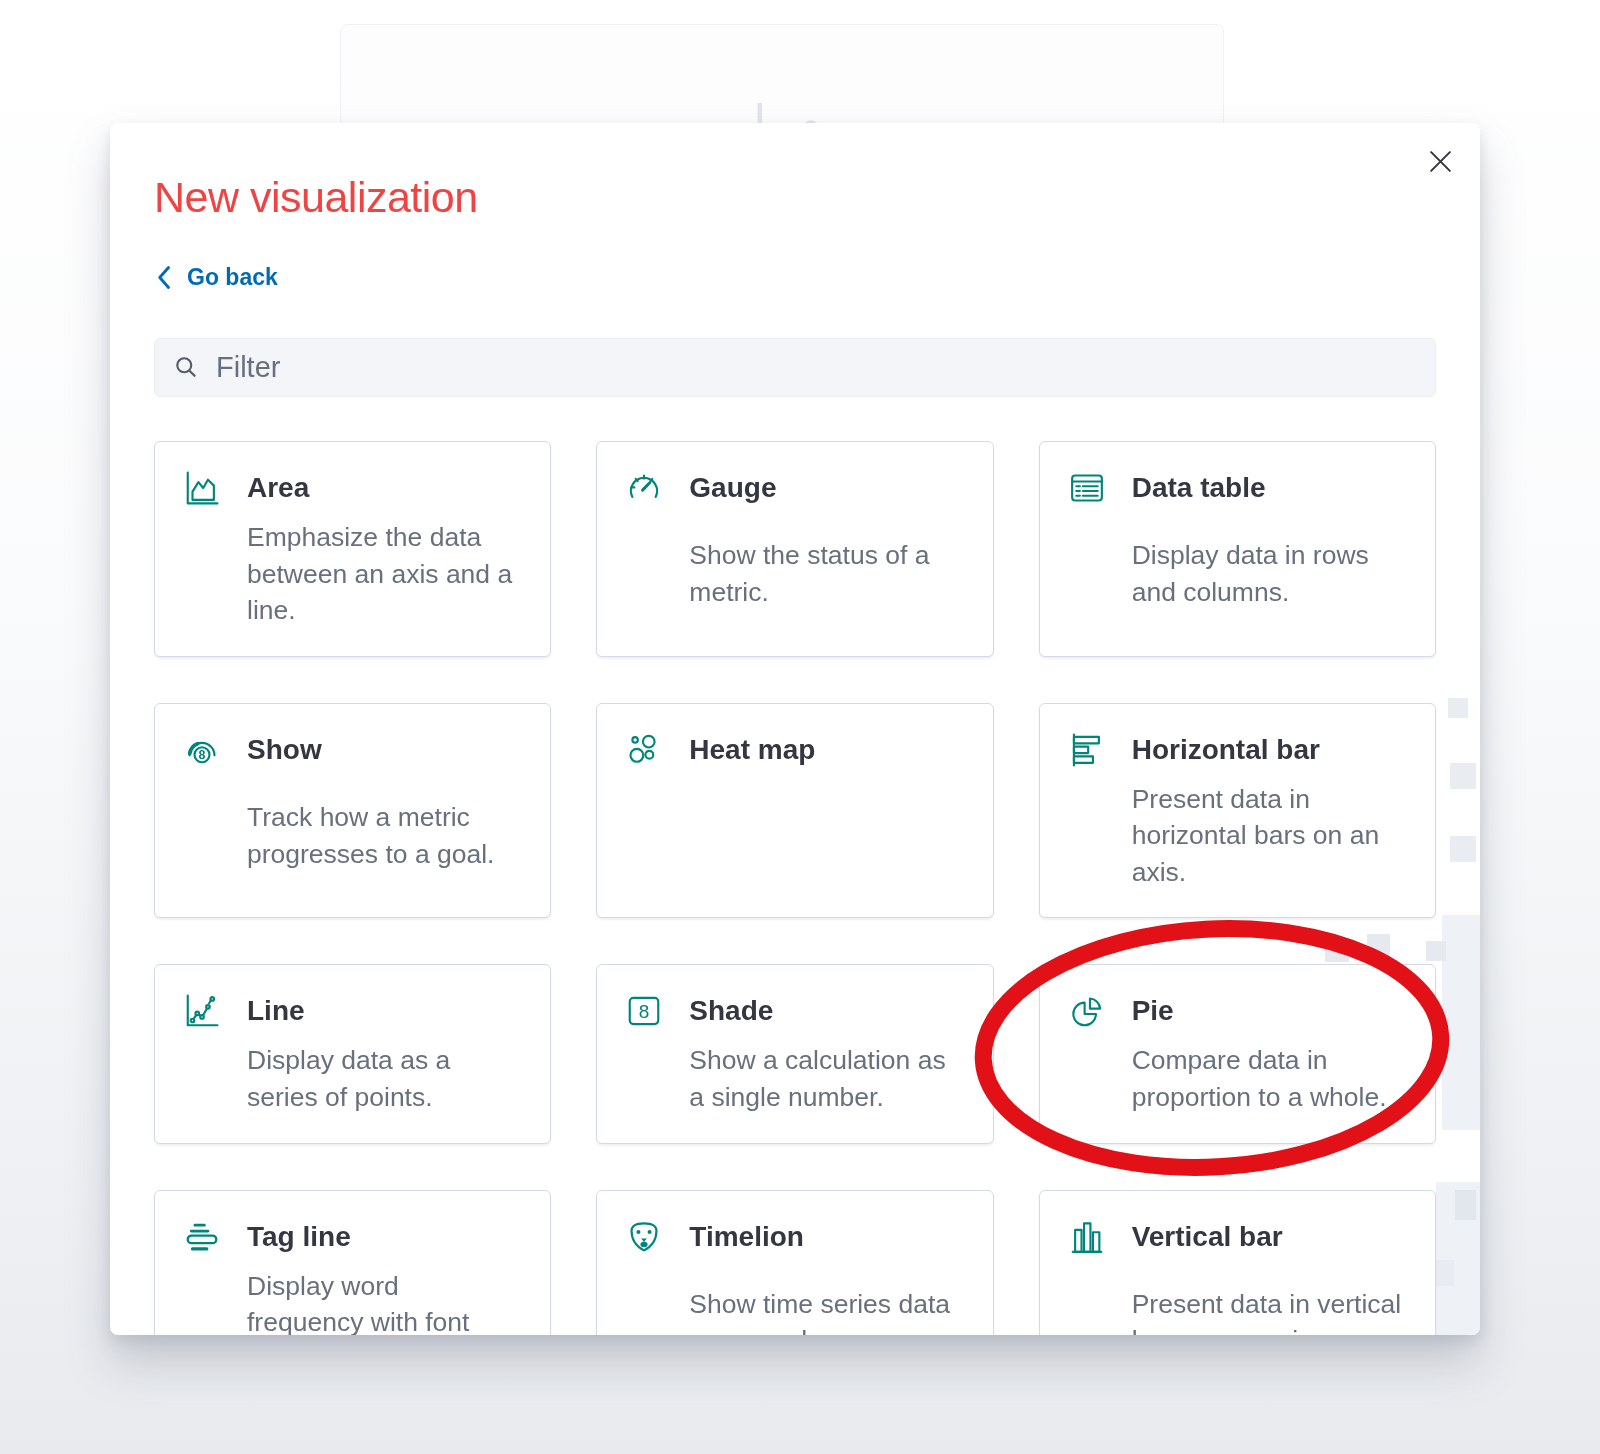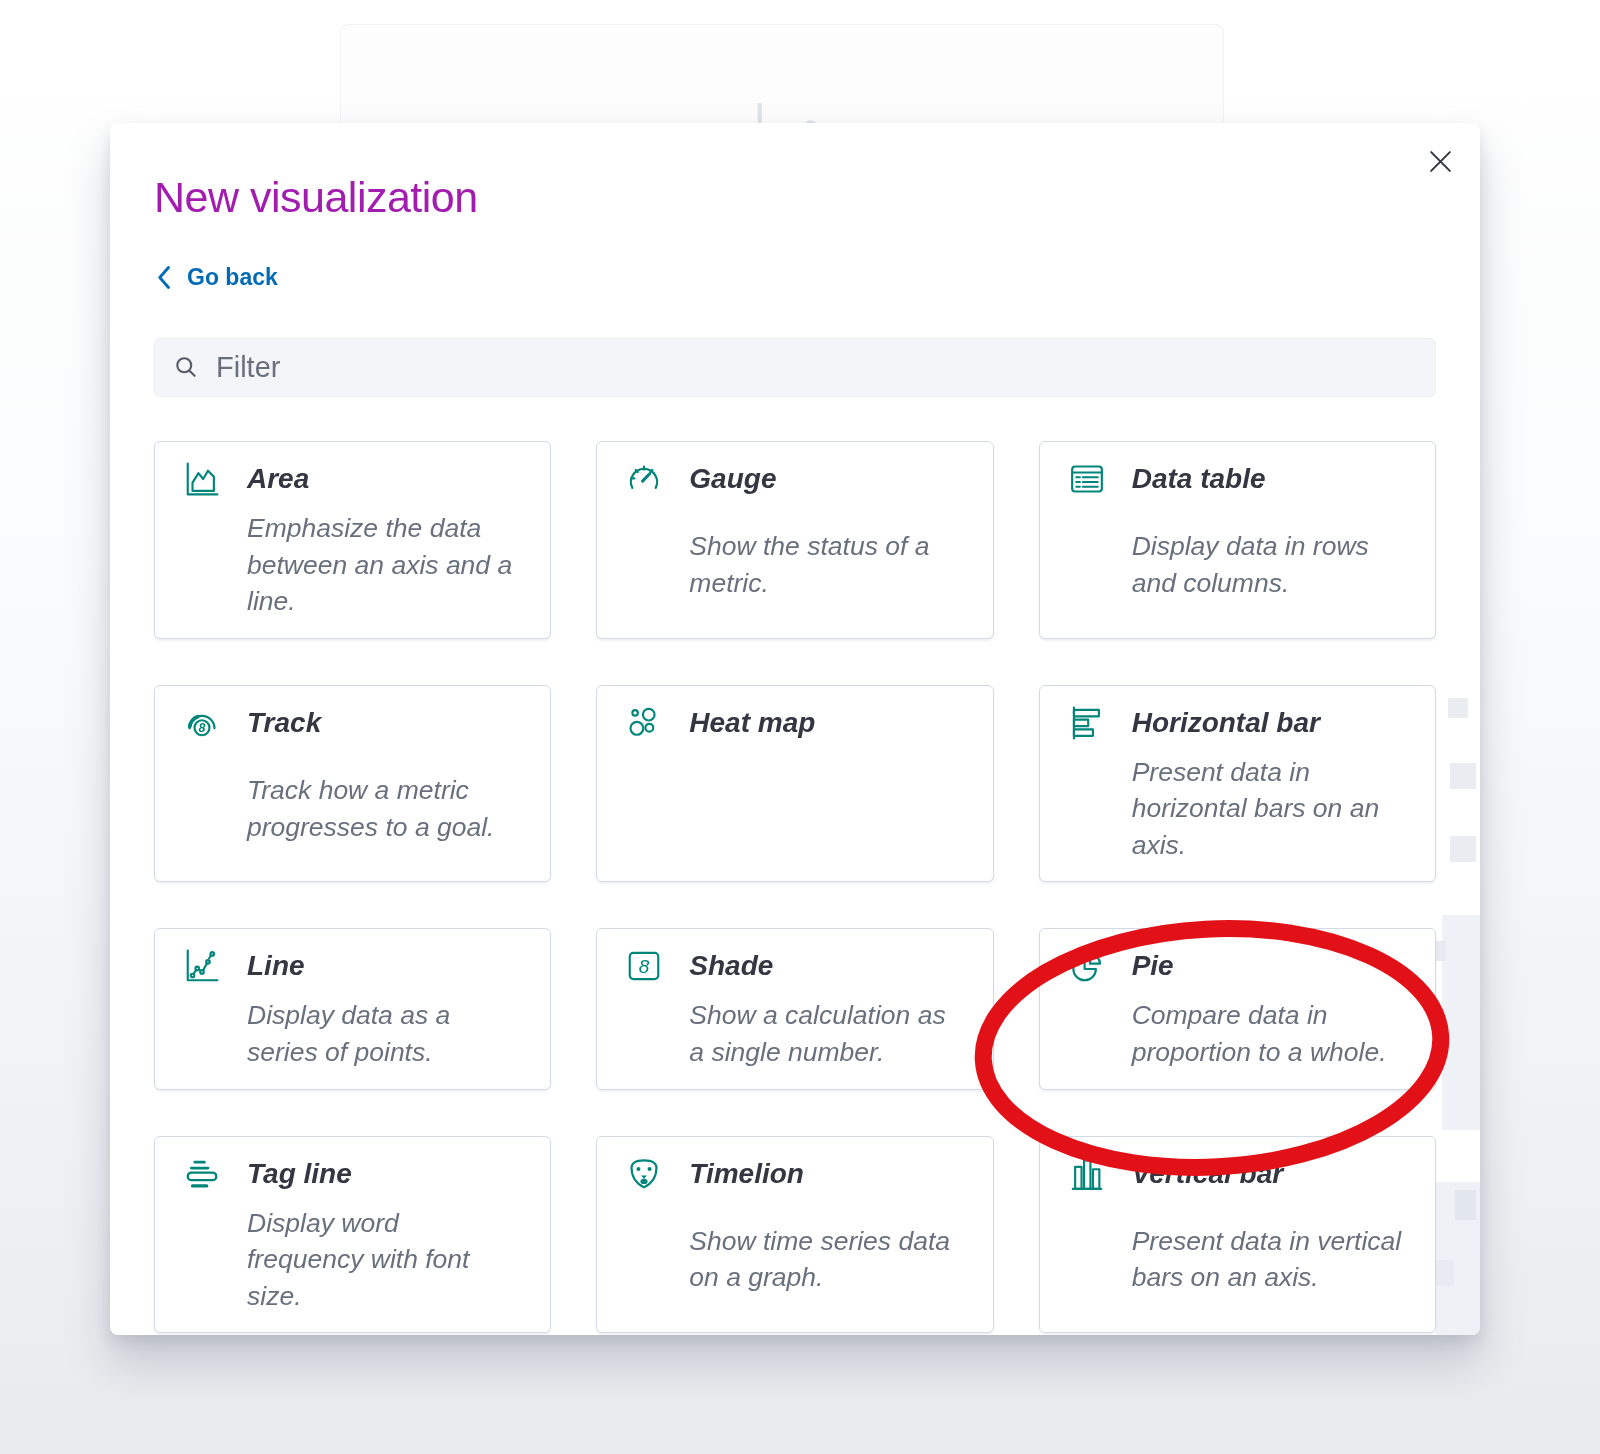--- a/index.html
+++ b/index.html
@@ -20,21 +20,21 @@
     position:absolute; left:110px; top:123px; width:1370px; height:1212px;
     background:#ffffff; border-radius:8px; z-index:5; overflow:hidden;
     box-shadow:0 28px 44px rgba(108,116,132,.30), 0 6px 14px rgba(108,116,132,.18);
     padding:50px 44px 0 44px;
   }
   .close-btn {
     position:absolute; top:18px; right:20px; width:40px; height:40px;
     background:none; border:none; cursor:pointer; display:flex;
     align-items:center; justify-content:center; color:#343741; z-index:20;
   }
-  .modal-title { font-size:43px; font-weight:400; color:#a21caf; letter-spacing:-0.5px; }
+  .modal-title { font-size:43px; font-weight:400; color:#ef4444; letter-spacing:-0.5px; }
   .go-back {
     margin-top:42px; display:inline-flex; align-items:center; gap:14px;
     color:#006bb4; font-size:23px; font-weight:600; text-decoration:none; cursor:pointer;
   }
   .filter-field {
     margin-top:44px; height:59px; background:#f3f5f9; border:1px solid #eceef3;
     border-radius:6px; display:flex; align-items:center; padding:14px 18px; gap:16px;
   }
   .filter-field input {
     flex:1; border:none; outline:none; background:transparent;
@@ -43,22 +43,22 @@
   .filter-field input::placeholder { color:#69707d; opacity:1; }
   .search-ic { color:#555b66; flex:0 0 auto; }
   
   .viz-grid {
     position:relative; z-index:2; margin-top:44px;
     display:grid; grid-template-columns:repeat(3,1fr); gap:46px 45px;
   }
   .viz-card {
     background:#fff; border:1px solid #d3dae6; border-radius:6px;
     box-shadow:0 2px 2px rgba(152,162,179,.15);
-    padding:18px 28px; cursor:pointer;
-    display:grid; grid-template-columns:40px 1fr; column-gap:24px; align-items:start;font-style:italic;
+    padding:27px 28px; cursor:pointer;
+    display:grid; grid-template-columns:40px 1fr; column-gap:24px; align-items:start;
   }
   .viz-icon { grid-column:1; grid-row:1; width:38px; height:38px; color:#00857a; }
   .viz-icon svg { width:38px; height:38px; display:block; }
   .viz-title { grid-column:2; grid-row:1; font-size:28px; font-weight:700; color:#343741; margin-top:3px; }
   .viz-desc  { grid-column:2; grid-row:2; font-size:26.5px; color:#69707d; line-height:1.38; margin-top:12px; }
   
   .watermark { position:absolute; inset:0; z-index:1; pointer-events:none; }
   .wm { position:absolute; }
   
   .annotation {
@@ -165,21 +165,21 @@
 
   <div class="viz-card">
     <span class="viz-icon">
             <svg viewBox="0 0 32 32" fill="none" stroke="currentColor" stroke-width="1.8" stroke-linecap="round" stroke-linejoin="round">
               <path d="M5.5 20.5a10.5 10.5 0 0 1 21 0"></path>
               <path d="M5.7 19a10.5 10.5 0 0 1 6.6-8.3" stroke-width="3.2"></path>
               <circle cx="16" cy="20" r="6.3"></circle>
               <text x="16" y="23.8" font-size="10.5" font-weight="bold" text-anchor="middle" fill="currentColor" stroke="none" font-family="'Liberation Sans',sans-serif">8</text>
             </svg>
           </span>
-    <h3 class="viz-title">Track</h3>
+    <h3 class="viz-title">Show</h3>
     <p class="viz-desc">Track how a metric progresses to a goal.</p>
   </div>
 
   <div class="viz-card">
     <span class="viz-icon">
             <svg viewBox="0 0 32 32" fill="none" stroke="currentColor" stroke-width="1.8" stroke-linecap="round" stroke-linejoin="round">
               <circle cx="8.5" cy="7.5" r="2.3"></circle>
               <circle cx="20" cy="9" r="4.9"></circle>
               <circle cx="10" cy="20.5" r="5.4"></circle>
               <circle cx="20.5" cy="20" r="3.3"></circle>

